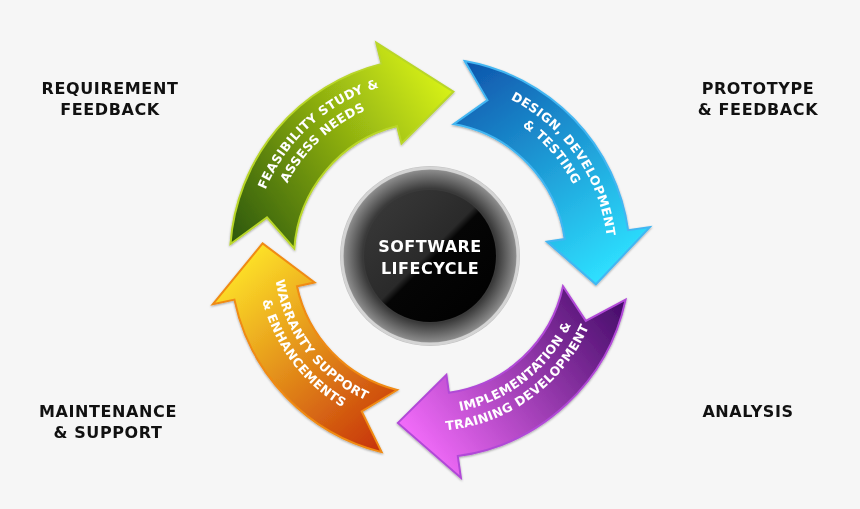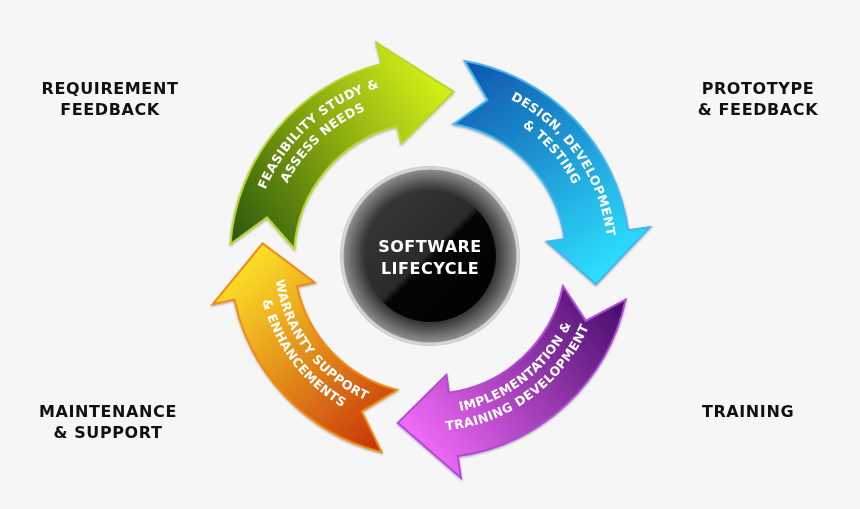--- a/index.html
+++ b/index.html
@@ -27,21 +27,21 @@
 </div>
 <div class="corner-label" id="tr">
   <span>PROTOTYPE</span>
   <span>&amp; FEEDBACK</span>
 </div>
 <div class="corner-label" id="bl">
   <span>MAINTENANCE</span>
   <span>&amp; SUPPORT</span>
 </div>
 <div class="corner-label" id="br">
-  <span>TRAINING</span>
+  <span>ANALYSIS</span>
 </div>
 
 <svg id="cycle" width="860" height="509" viewBox="0 0 860 509">
   <defs>
     <linearGradient id="g-feasibility" gradientUnits="userSpaceOnUse" x1="235" y1="240" x2="455" y2="90">
       <stop offset="0" stop-color="#2f5a0a"></stop>
         <stop offset="1" stop-color="#d9f316"></stop>
     </linearGradient>
     <linearGradient id="g-design" gradientUnits="userSpaceOnUse" x1="450" y1="60" x2="600" y2="280">
       <stop offset="0" stop-color="#0d4fa8"></stop>

